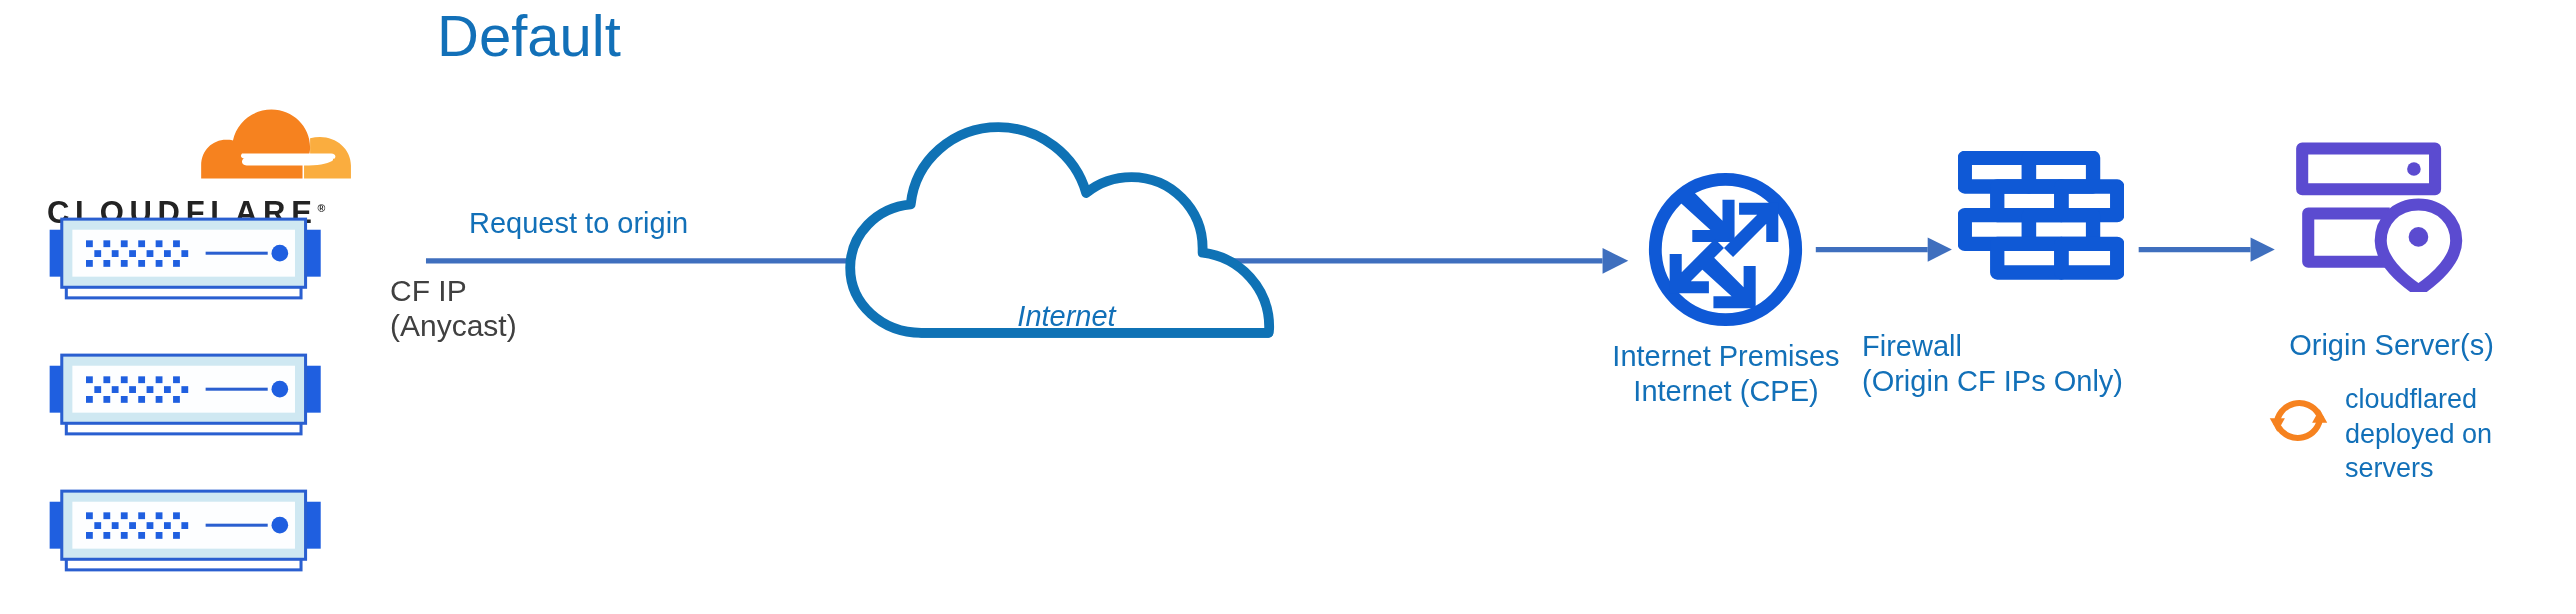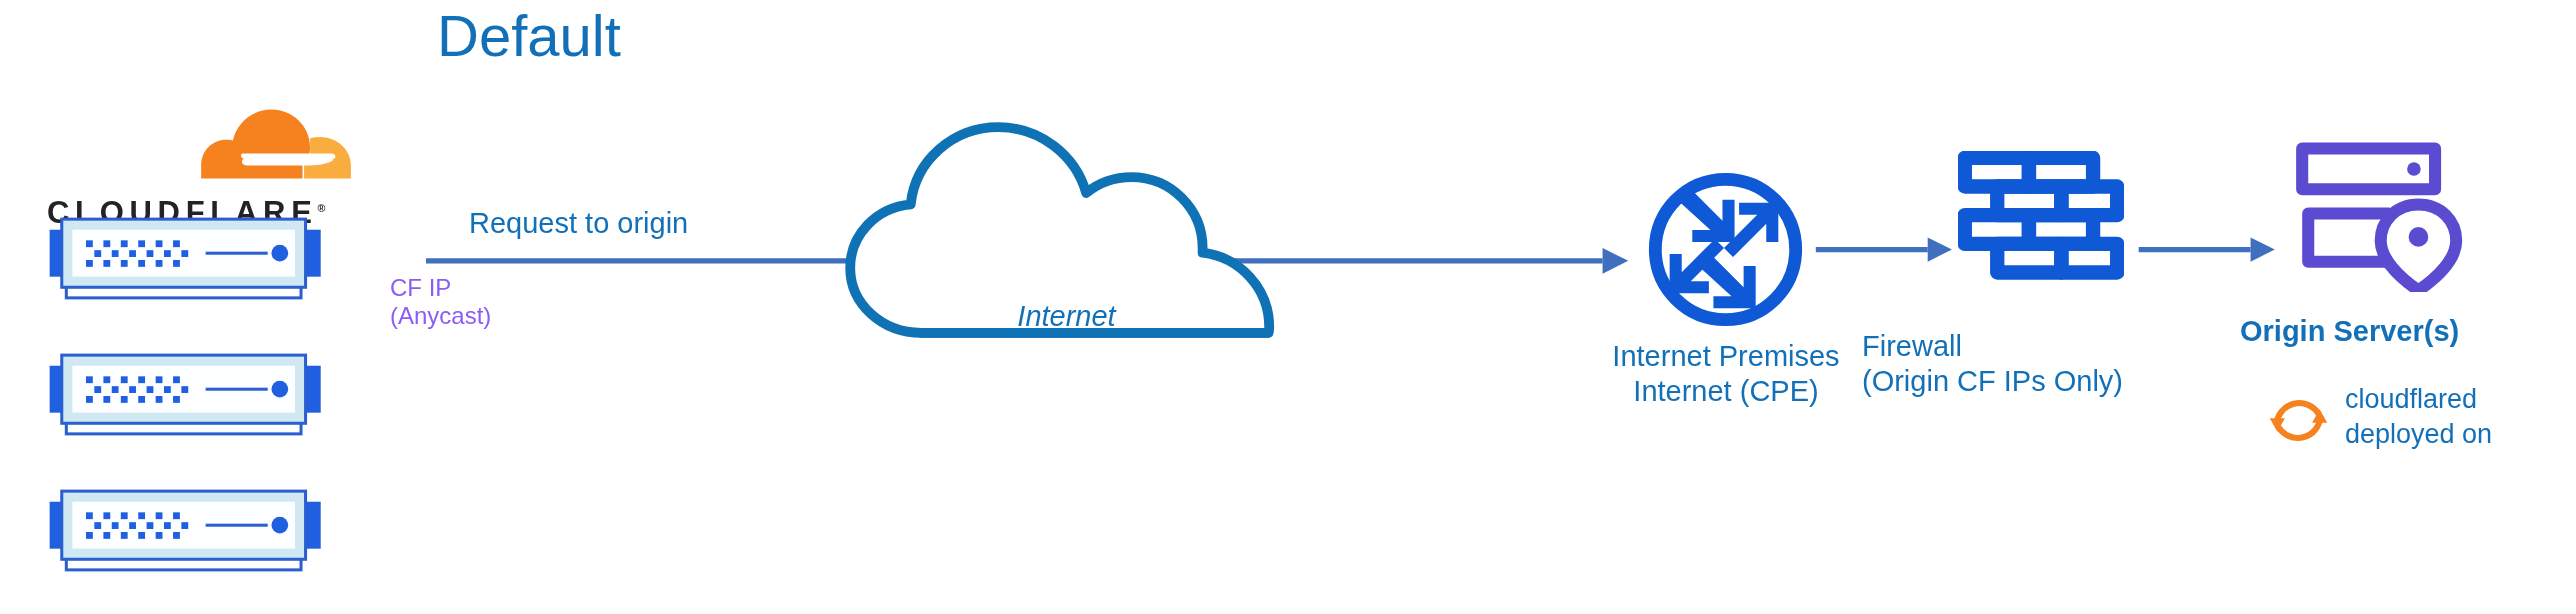--- a/index.html
+++ b/index.html
@@ -78,23 +78,23 @@
   #label-request-to-origin {
     left: 469px;
     top: 207px;
     font-size: 29px;
     color: #1270b8;
     white-space: nowrap;
   }
   #label-cf-ip {
     left: 390px;
     top: 274px;
-    font-size: 24px;
+    font-size: 30px;
     line-height: 1.16;
-    color: #8b5cf6;
+    color: #404040;
     white-space: nowrap;
   }
 
   
   #internet-cloud-shape {
     left: 832px;
     top: 106px;
     width: 469px;
     height: 242px;
   }
@@ -144,27 +144,26 @@
 
   
   #origin-server-icon {
     left: 2293px;
     top: 141px;
     width: 189px;
     height: 151px;
   }
   #label-origin-server {
     left: 2240px;
-    top: 315px;
+    top: 329px;
     width: 303px;
-    text-align: left;
+    text-align: center;
     font-size: 29px;
     color: #1270b8;
     white-space: nowrap;
-    font-weight: bold;
   }
 
   
   #cloudflared-note {
     left: 2266px;
     top: 382px;
     width: 303px;
     height: 136px;
   }
   #cloudflared-sync-icon {
@@ -413,20 +412,21 @@
       <g fill="none" stroke="#f6821f" stroke-width="8" stroke-linecap="butt">
         <path d="M14 49 A 30 30 0 0 1 70 35"></path>
         <path d="M72 37 A 30 30 0 0 1 16 51"></path>
       </g>
       <polygon points="5,40 25,40 15,58" fill="#f6821f"></polygon>
       <polygon points="61,46 81,46 71,28" fill="#f6821f"></polygon>
     </svg>
     <div id="cloudflared-note-text">
       <div>cloudflared</div>
       <div>deployed on</div>
+      <div>servers</div>
     </div>
   </div>
 
   <div class="abs" id="label-request-to-origin">Request to origin</div>
 
   <div class="abs" id="label-cf-ip">
     <div>CF IP</div>
     <div>(Anycast)</div>
   </div>
 

